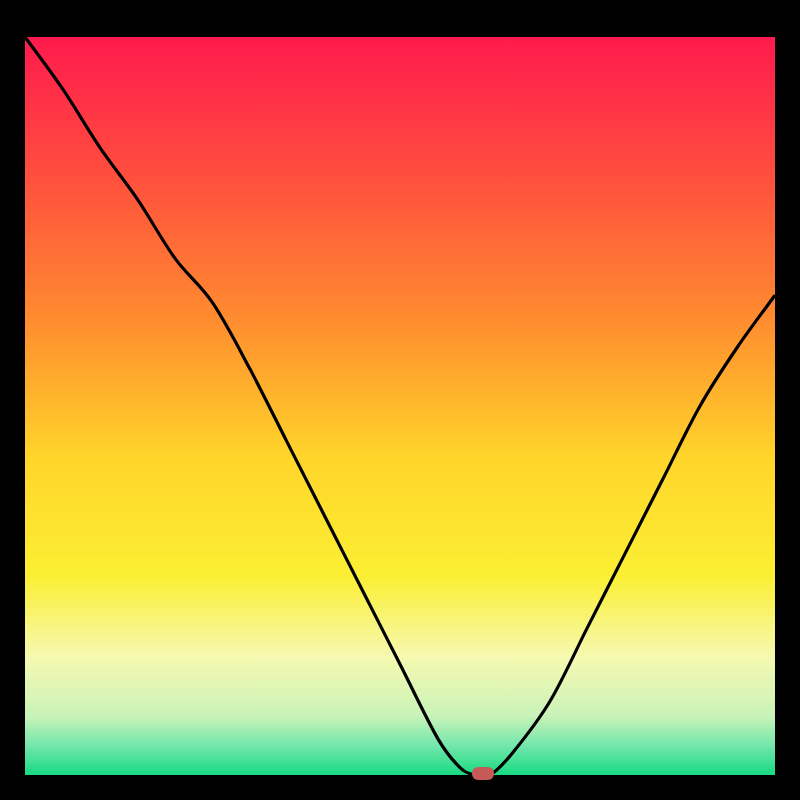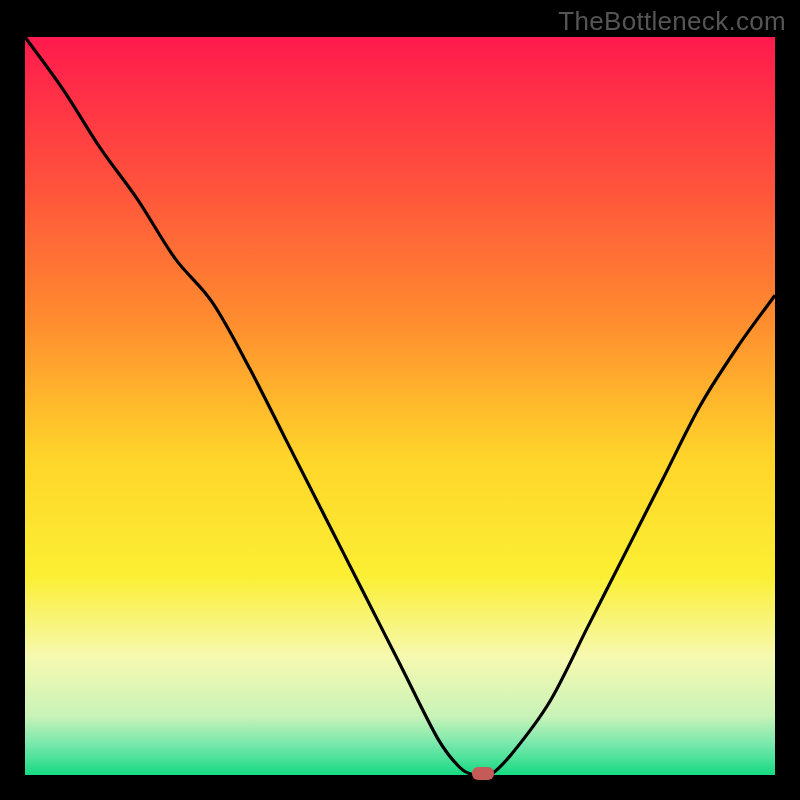--- a/index.html
+++ b/index.html
@@ -51,21 +51,20 @@
     height: 13px;
     background: #c55a56;
     border-radius: 6px;
   }
 </style>
 </head>
 <body>
 
 <div class="chart-wrap">
 
-  <div class="watermark">TheBottleneck.com</div>
 
   <div class="plot-area">
 
     <svg class="gradient-bg" viewBox="0 0 750 738" preserveAspectRatio="none">
       <defs>
         <linearGradient id="bg-grad" x1="0" y1="0" x2="0" y2="1">
             <stop offset="0%" stop-color="#ff1a4d"></stop>
             <stop offset="19%" stop-color="#ff4f3d"></stop>
             <stop offset="38%" stop-color="#ff8b2f"></stop>
             <stop offset="57%" stop-color="#ffd52a"></stop>

